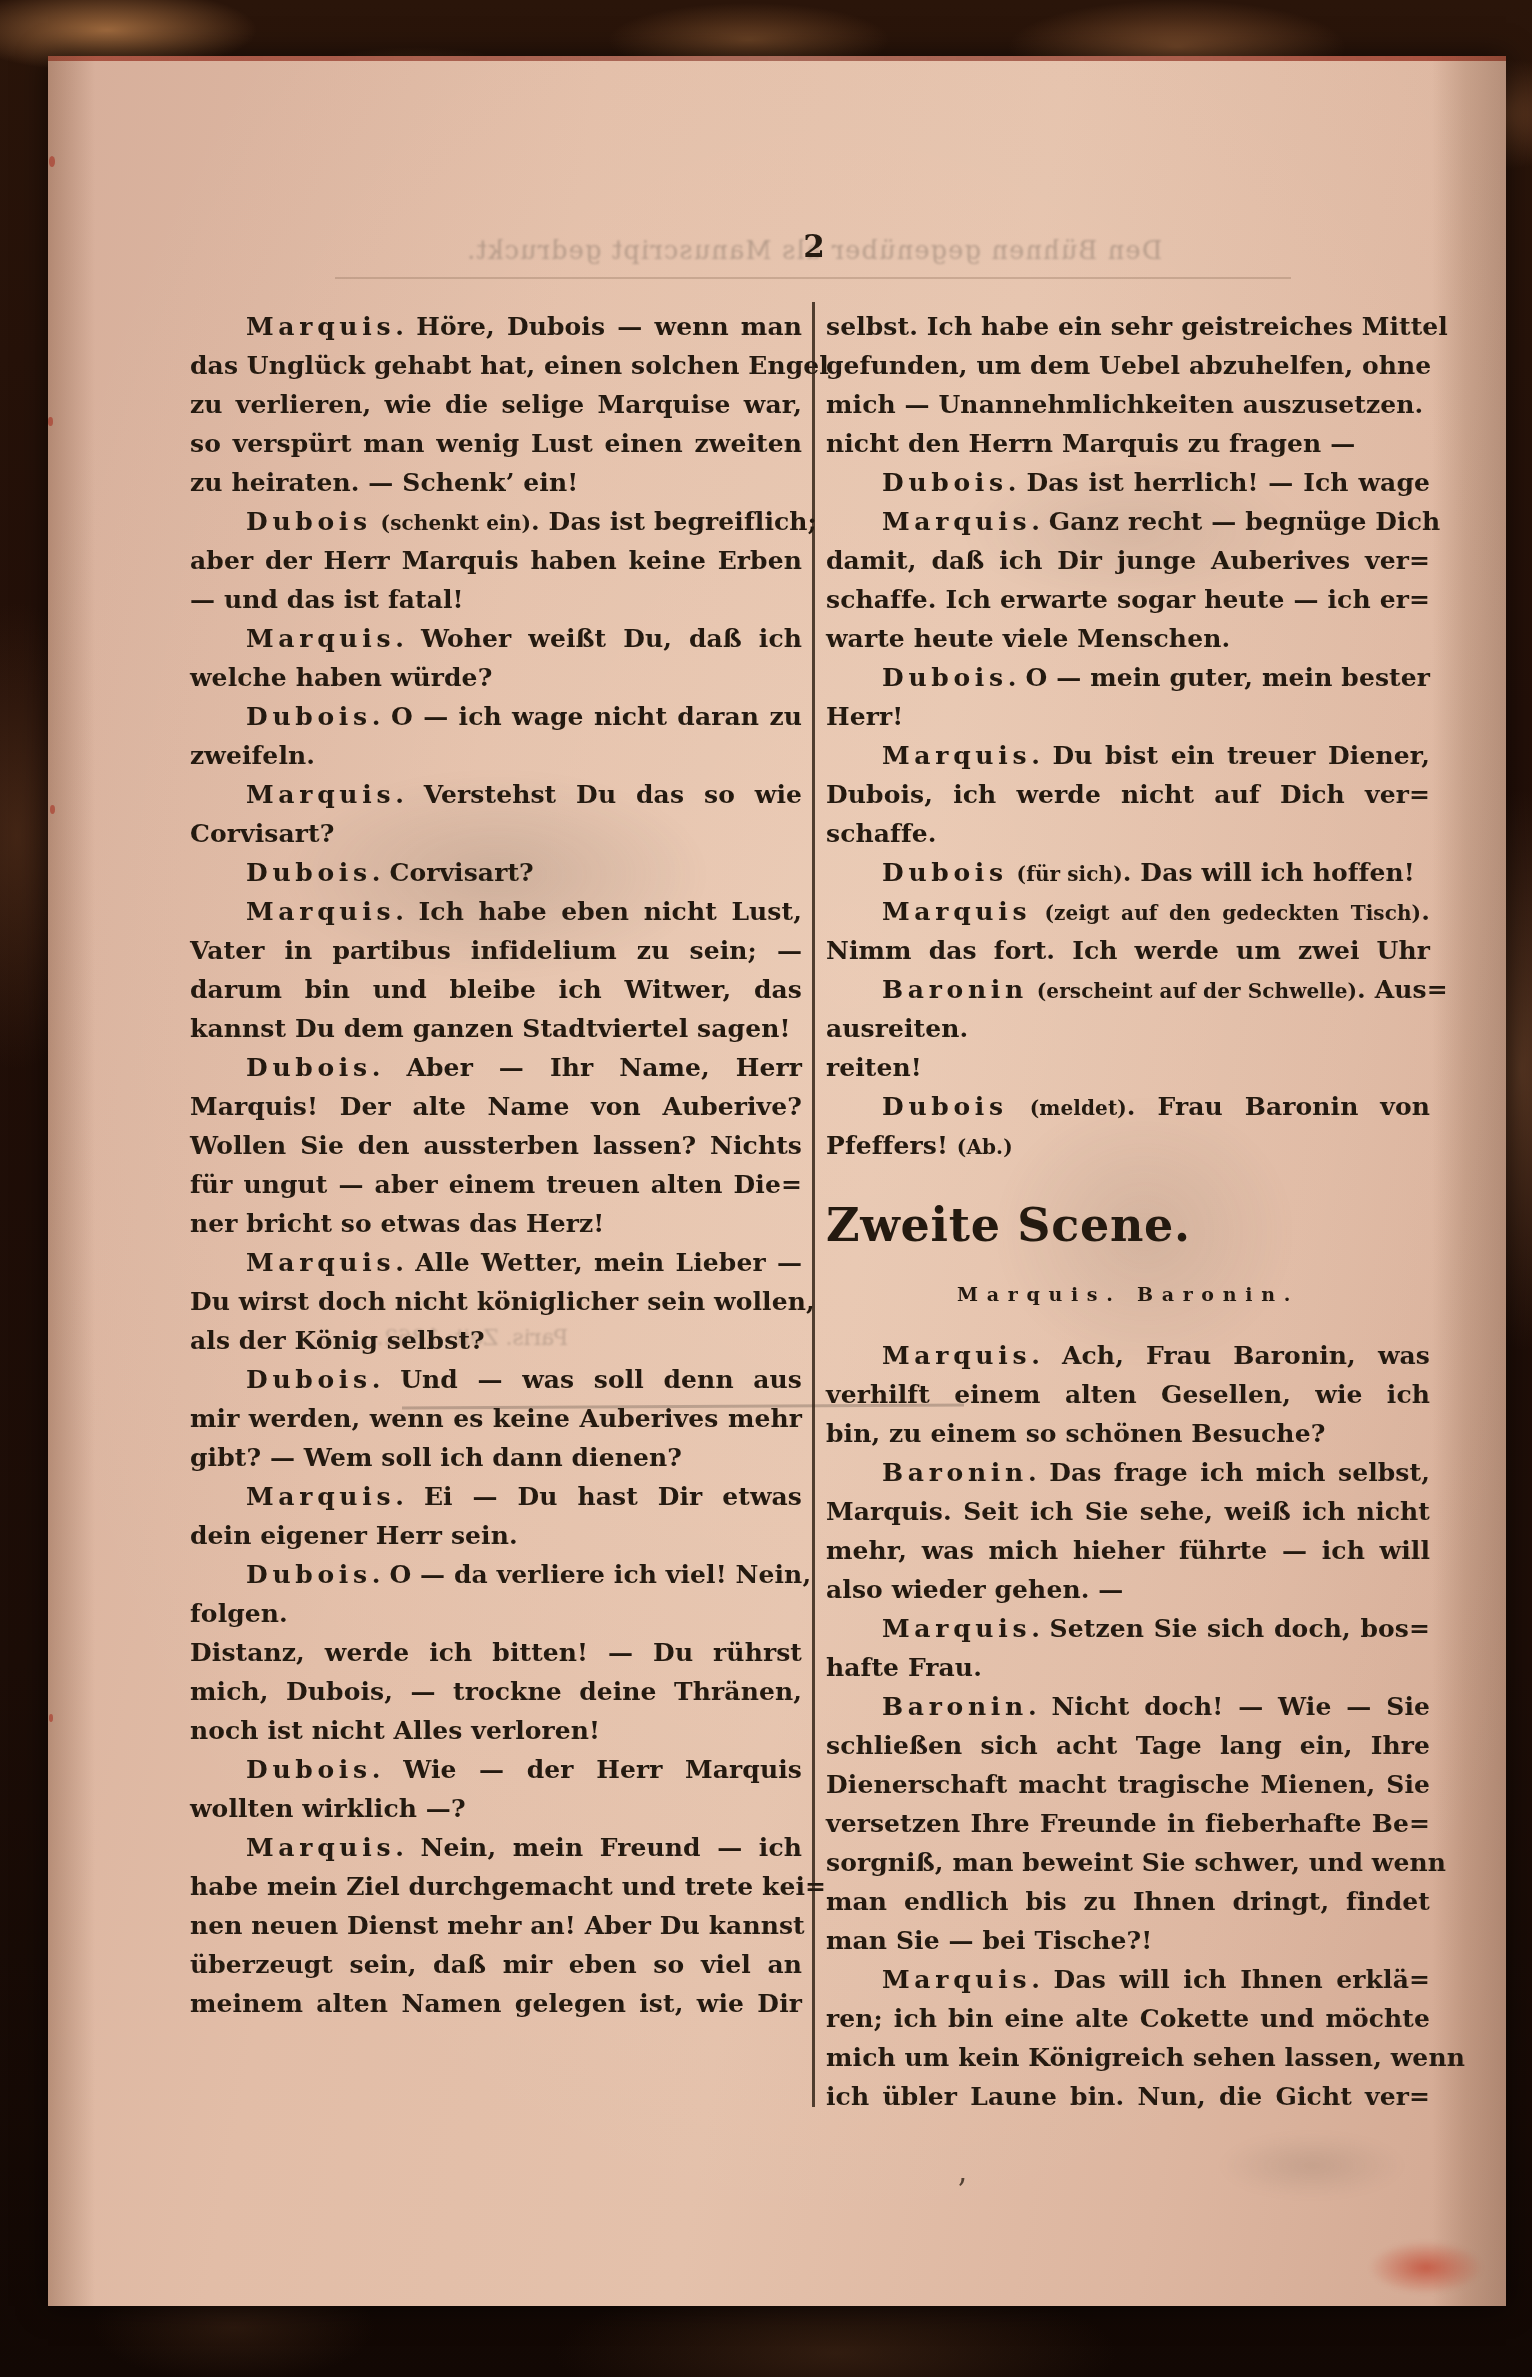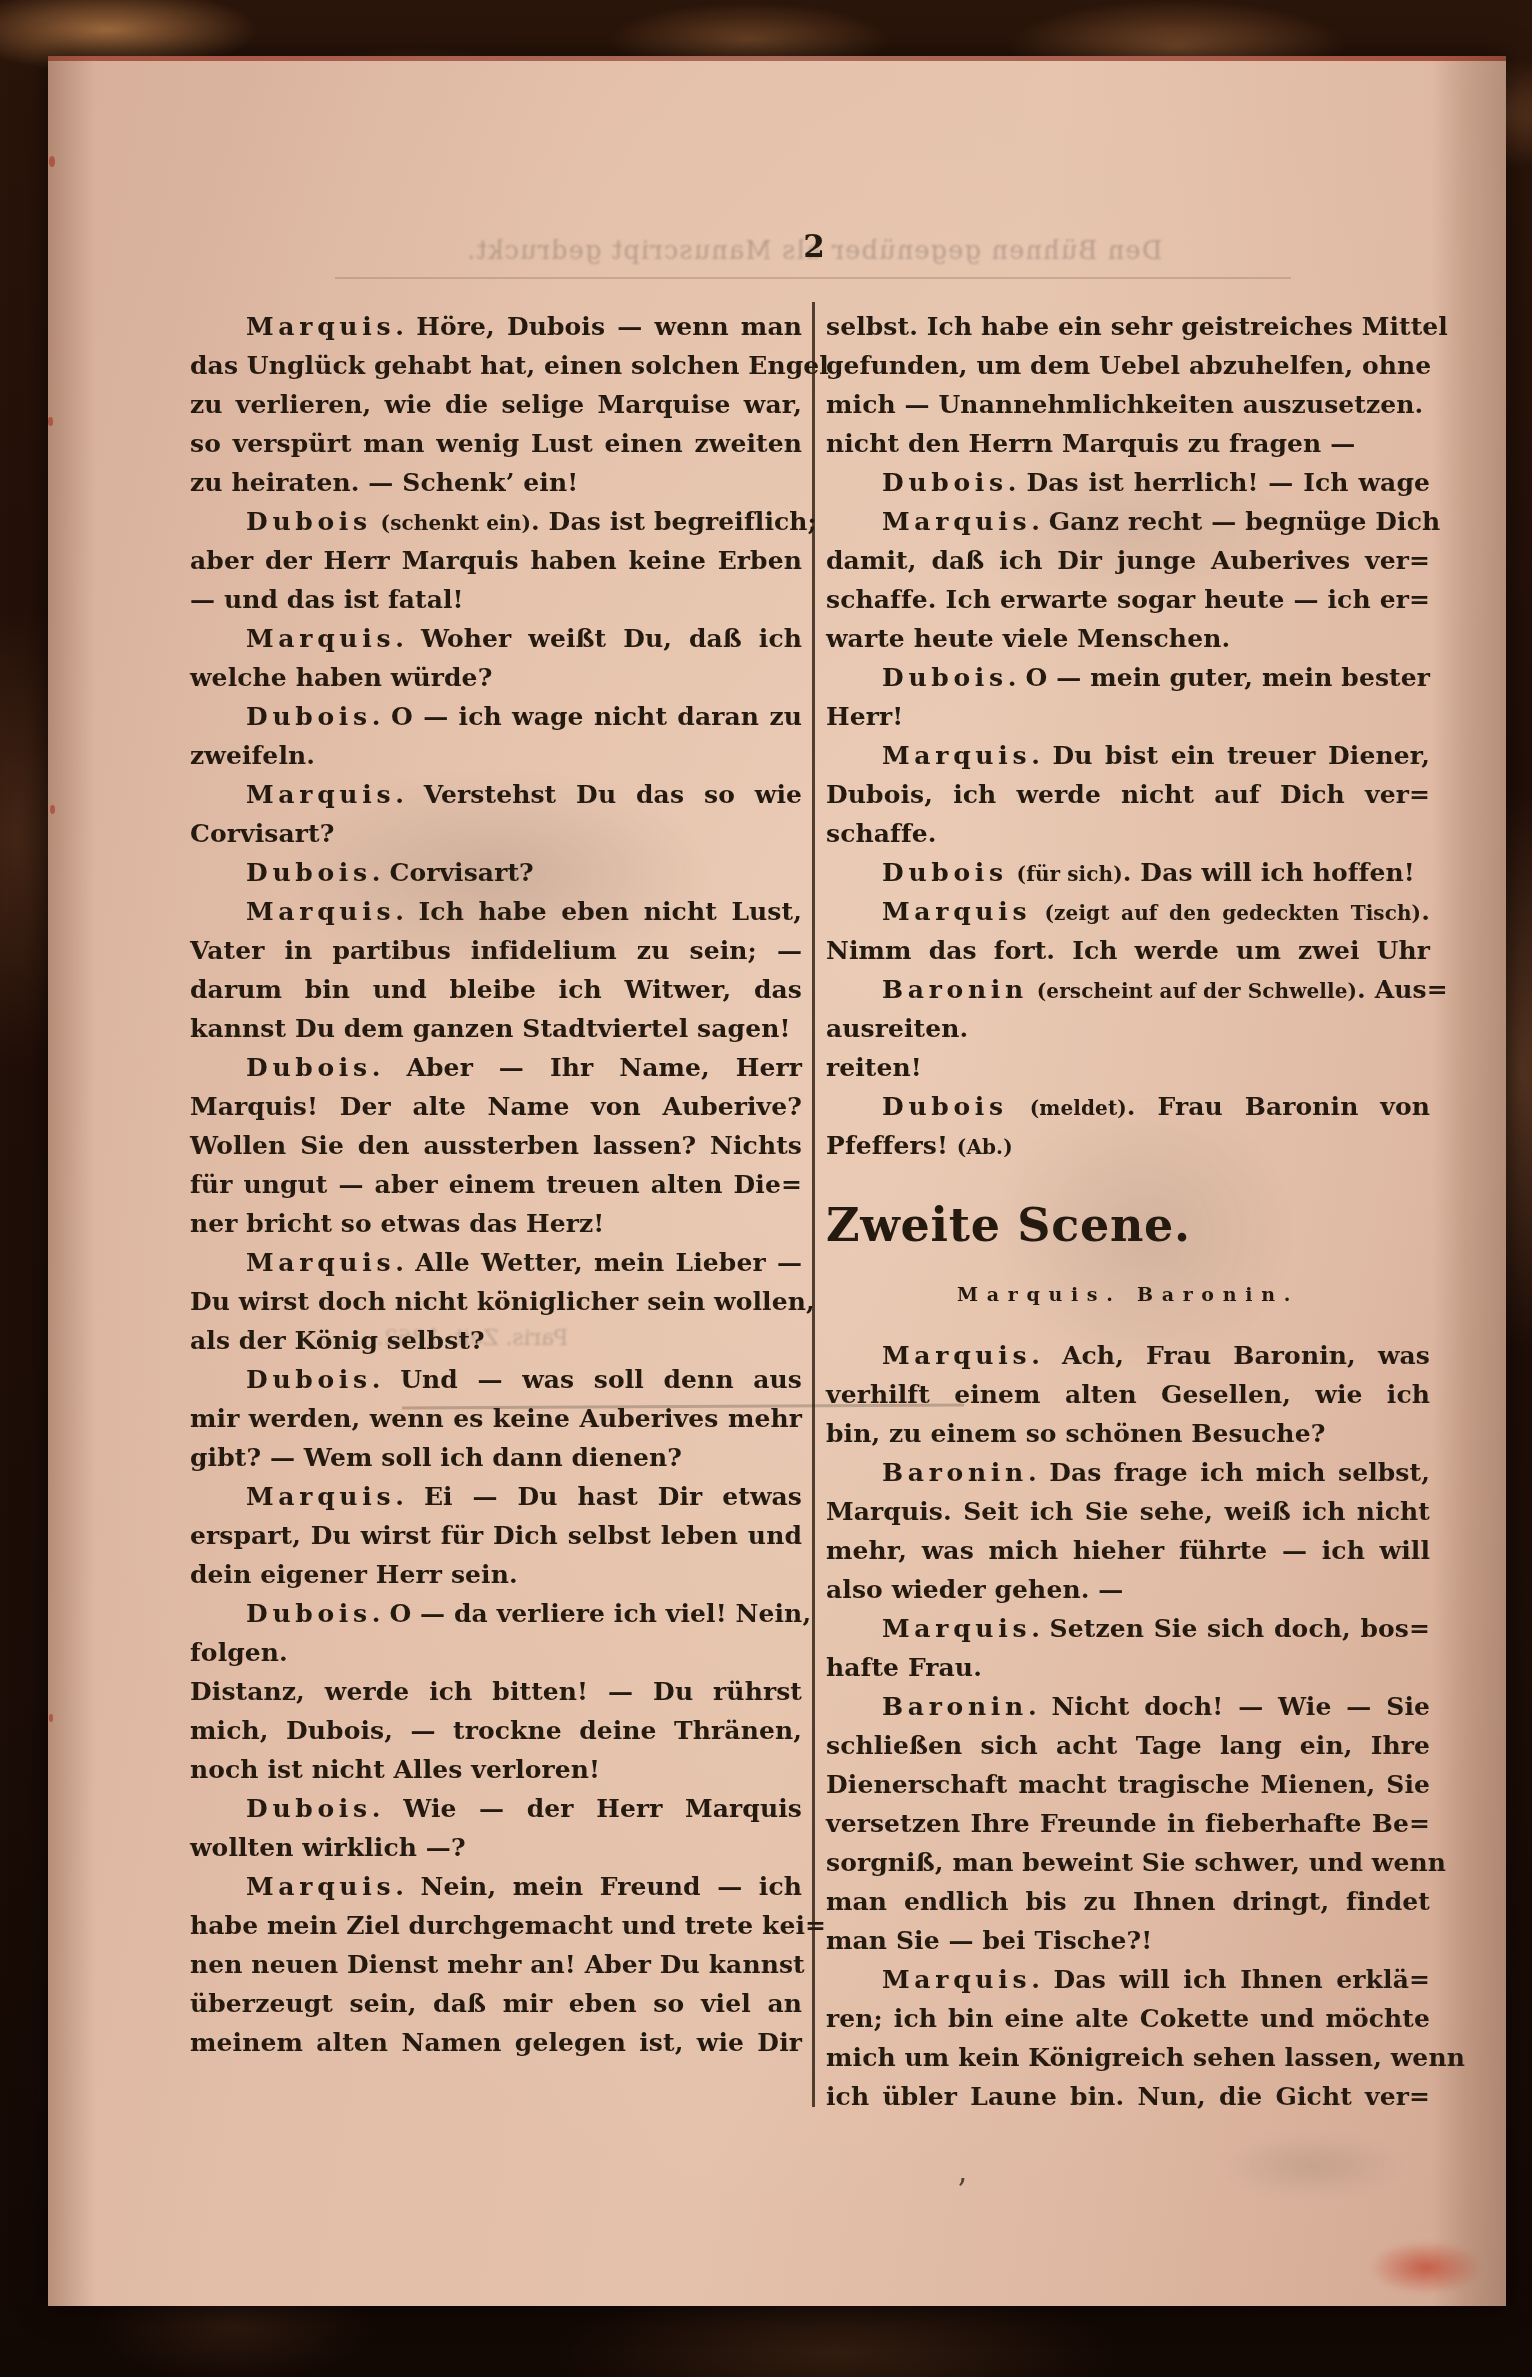--- a/index.html
+++ b/index.html
@@ -159,21 +159,20 @@
       <div class="ln">Wollen Sie den aussterben lassen? Nichts</div>
       <div class="ln">für ungut — aber einem treuen alten Die=</div>
       <div class="ln pe">ner bricht so etwas das Herz!</div>
       <div class="ln ps"><span class="spk">Marquis</span>. Alle Wetter, mein Lieber —</div>
       <div class="ln">Du wirst doch nicht königlicher sein wollen,</div>
       <div class="ln pe">als der König selbst?</div>
       <div class="ln ps"><span class="spk">Dubois</span>. Und — was soll denn aus</div>
       <div class="ln">mir werden, wenn es keine Auberives mehr</div>
       <div class="ln pe">gibt? — Wem soll ich dann dienen?</div>
       <div class="ln ps"><span class="spk">Marquis</span>. Ei — Du hast Dir etwas</div>
-      <div class="ln">erspart, Du wirst für Dich selbst leben und</div>
       <div class="ln pe">dein eigener Herr sein.</div>
       <div class="ln ps"><span class="spk">Dubois</span>. O — da verliere ich viel! Nein,</div>
       <div class="ln pe">folgen.</div>
       <div class="ln">Distanz, werde ich bitten! — Du rührst</div>
       <div class="ln">mich, Dubois, — trockne deine Thränen,</div>
       <div class="ln pe">noch ist nicht Alles verloren!</div>
       <div class="ln ps"><span class="spk">Dubois</span>. Wie — der Herr Marquis</div>
       <div class="ln pe">wollten wirklich —?</div>
       <div class="ln ps"><span class="spk">Marquis</span>. Nein, mein Freund — ich</div>
       <div class="ln">habe mein Ziel durchgemacht und trete kei=</div>

